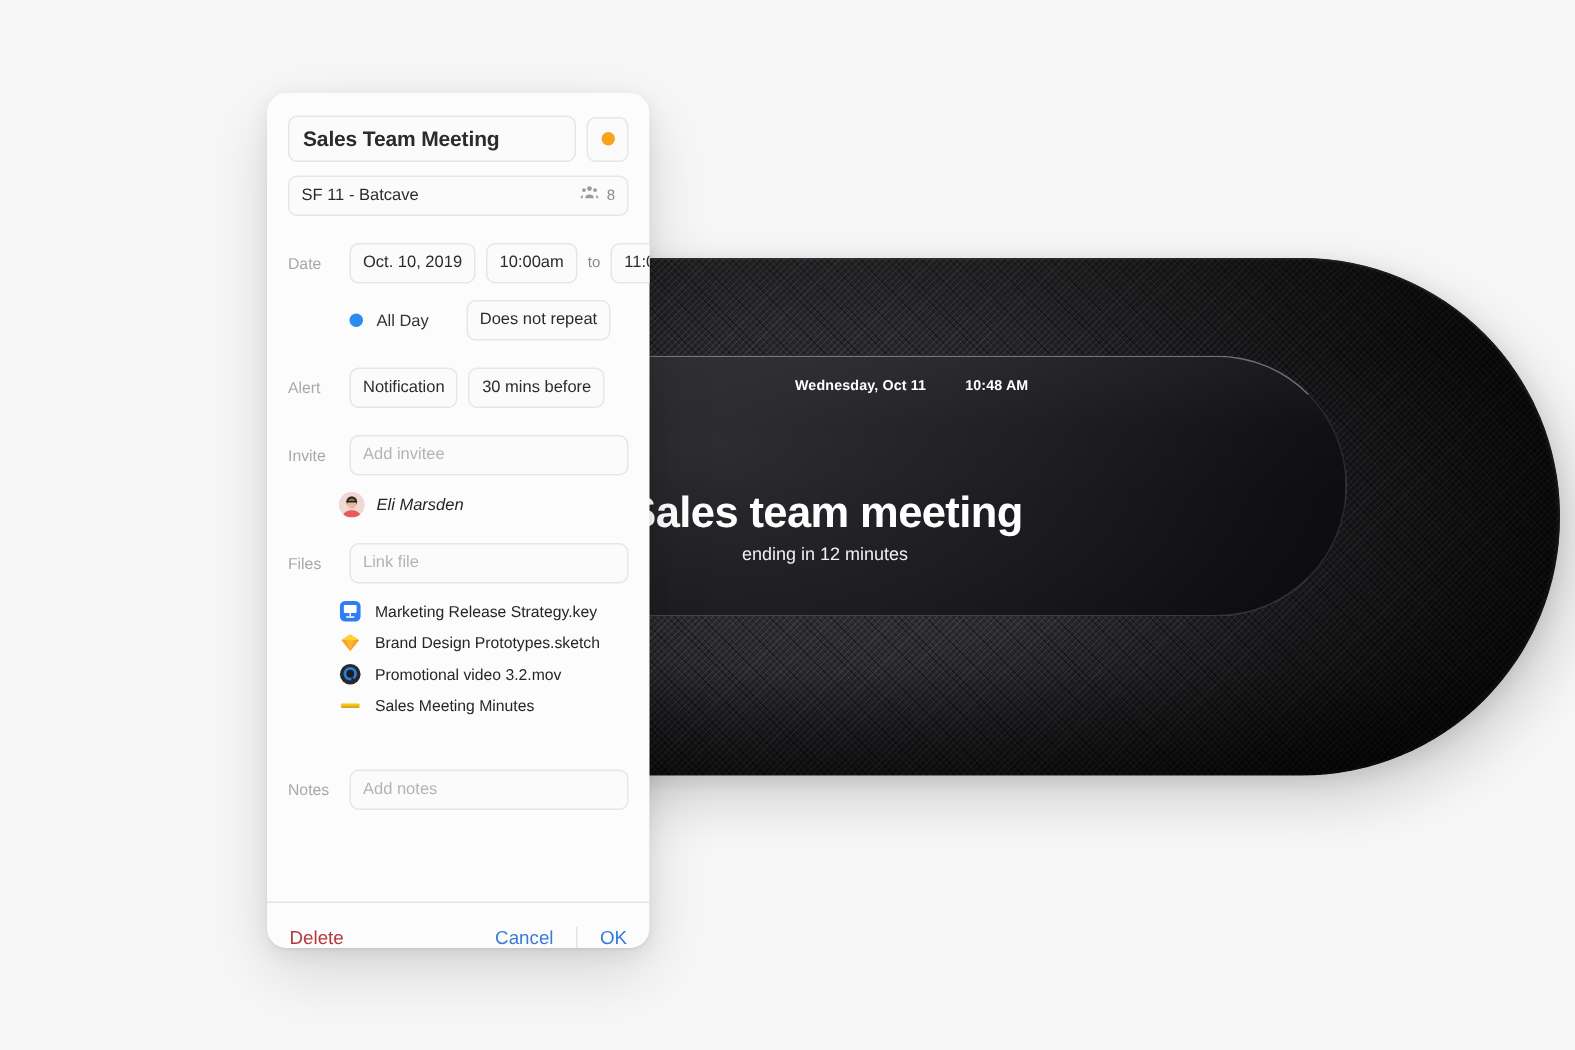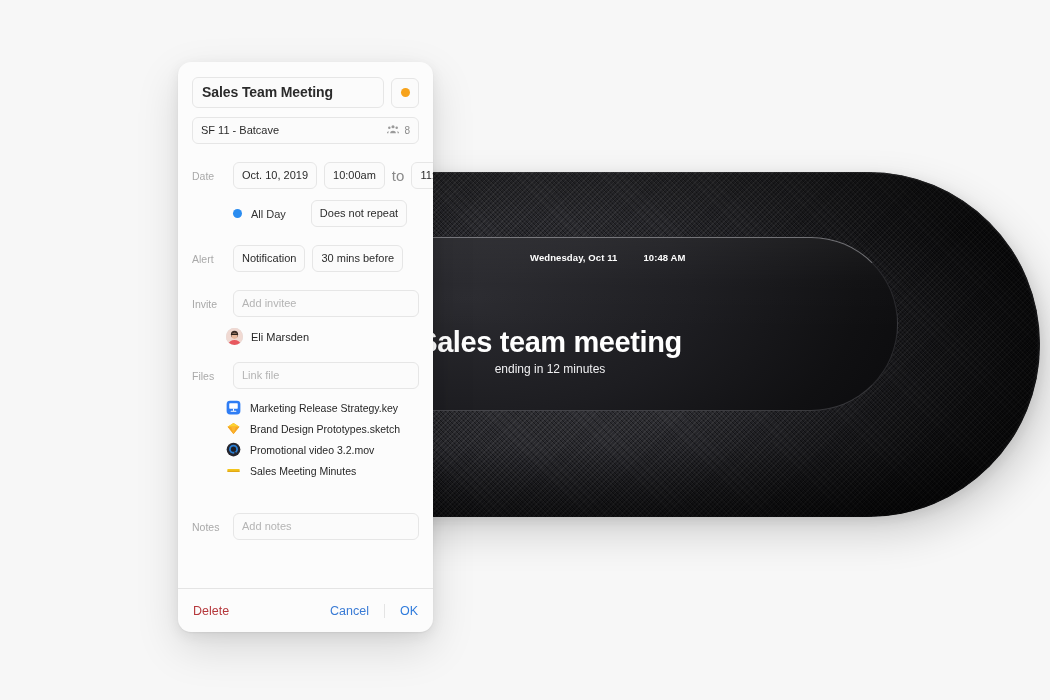--- a/index.html
+++ b/index.html
@@ -206,21 +206,21 @@
     align-items: center;
     gap: 7px;
     padding: 0 14px;
   }
   .flabel {
     width: 34px;
     flex: 0 0 34px;
     color: #a9a9a9;
     font-size: 10.5px;
   }
-  .to-sep { color: #8a8a8a; font-size: 15px; }
+  .to-sep { color: #8a8a8a; font-size: 10px; }
 
   .radio-row { padding: 11px 14px 0 14px; display: flex; align-items: center; gap: 9px; }
   .radio-dot {
     width: 9px; height: 9px; border-radius: 50%;
     background: #2a8cf0;
     margin-left: 41px;
     flex: 0 0 auto;
   }
   .radio-label { color: #333; font-size: 11px; margin-right: 16px; }
 
@@ -230,37 +230,37 @@
     cursor: pointer;
   }
   .avatar {
     width: 17px; height: 17px; border-radius: 50%;
     flex: 0 0 auto;
     overflow: hidden;
     position: relative;
     background: #d8d8dc;
   }
   .avatar svg { display:block; width:100%; height:100%; }
-  .person-name { font-size: 11px; color: #262626; }
+  .person-name { font-size: 11px; color: #262626; font-style: italic; }
 
   .file-row {
     display: flex; align-items: center; gap: 9px;
     padding: 3px 14px 3px 48px;
     cursor: pointer;
   }
   .file-icon { width: 15px; height: 15px; flex: 0 0 auto; }
   .file-icon svg { display: block; }
   .file-name { font-size: 10.5px; color: #262626; }
 
   .card-footer {
     flex: 0 0 auto;
-    height: 44px;
+    height: 31px;
     border-top: 1px solid #e4e4e4;
     display: flex;
-    align-items: center;
+    align-items: flex-end;
   }
   .footer-main {
     flex: 1 1 auto;
     display: flex;
     align-items: center;
     justify-content: space-between;
     padding: 0 15px;
     border-right: 1px solid #e4e4e4;
   }
   .footer-ok {

